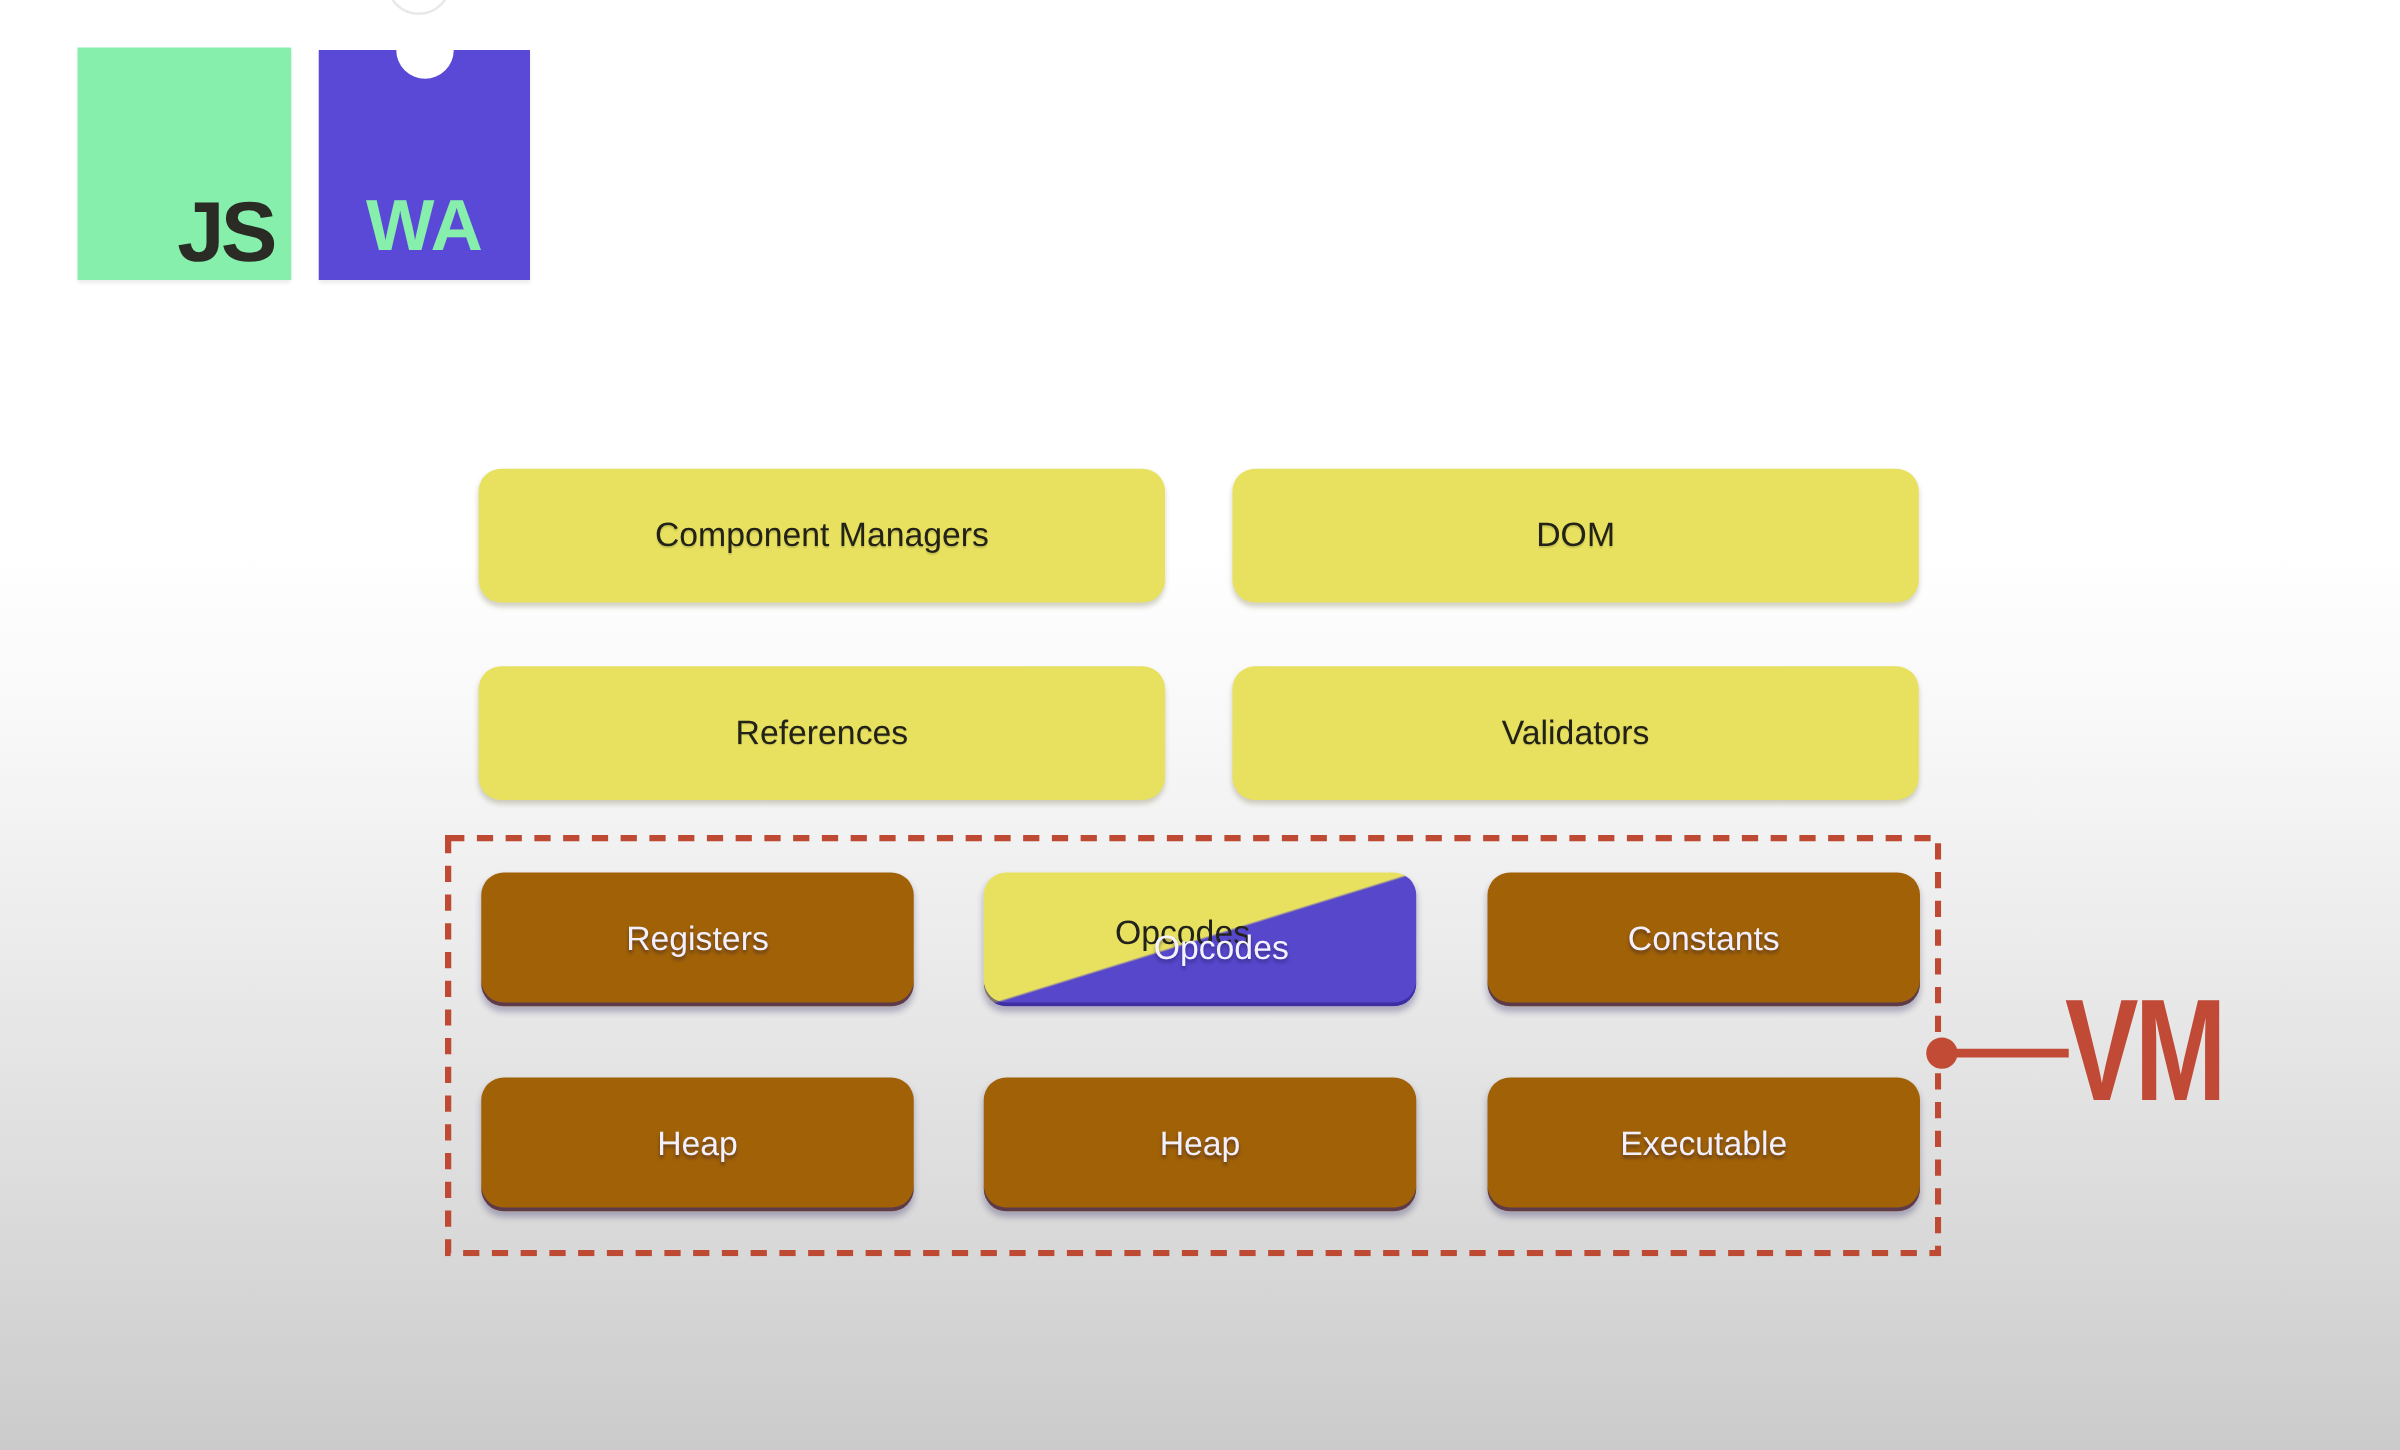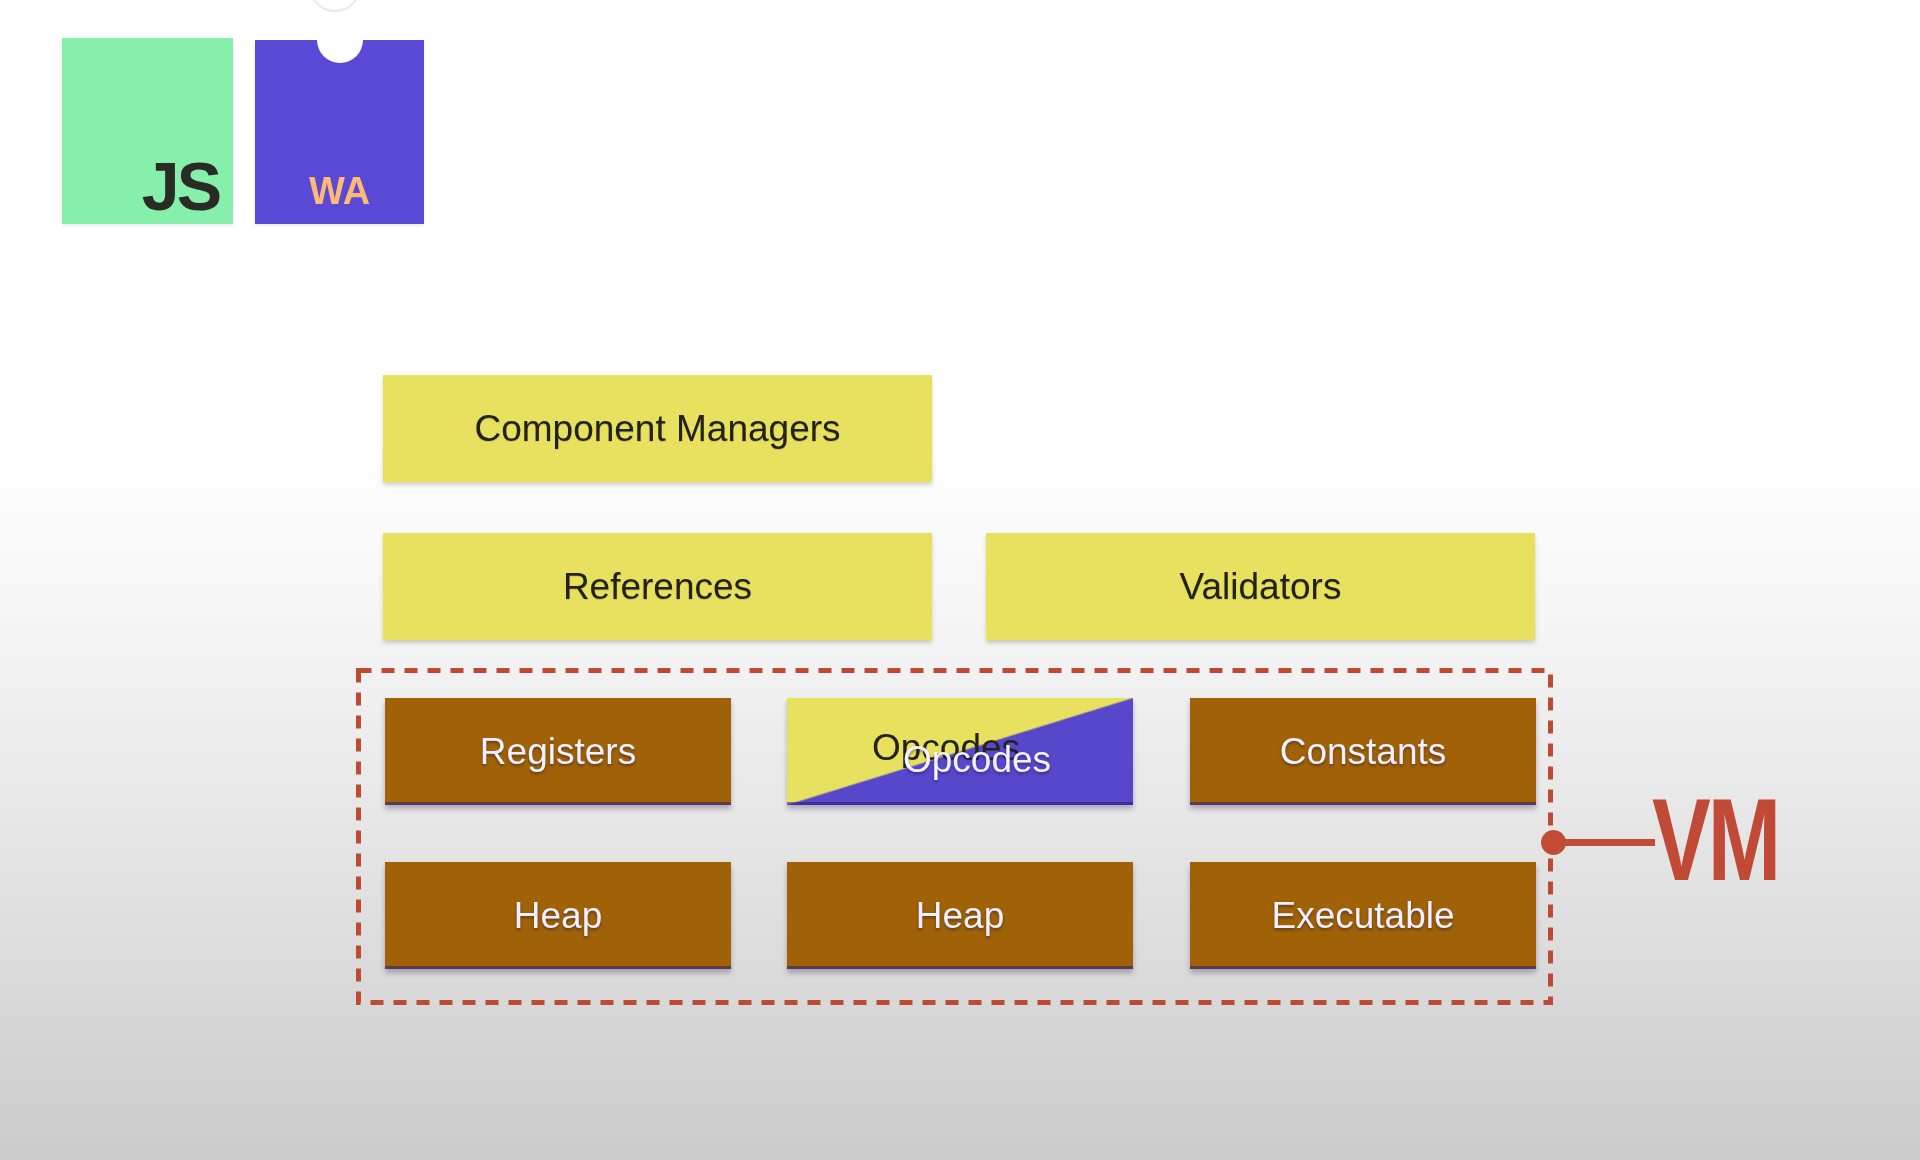--- a/index.html
+++ b/index.html
@@ -24,38 +24,38 @@
     font-size: 68px; font-weight: 700; color: #2b2b25;
     letter-spacing: -3px; padding: 0 14px 4px 0; line-height: 1;
   }
   .wa-logo {
     left: 255px; top: 40px; width: 169px; height: 184px;
     background: #5a49d6;
     align-items: flex-end; justify-content: center;
     box-shadow: 0 2px 3px rgba(0,0,0,0.08);
   }
   .wa-logo .glyph {
-    font-size: 38px; font-weight: 700; color: #fdba74;
+    font-size: 58px; font-weight: 700; color: #86efac;
     letter-spacing: 0px; padding: 0 0 14px 0; line-height: 1;
   }
   .wa-notch {
     position: absolute; left: 50%; top: 0; width: 46px; height: 46px;
     background: #ffffff; border-radius: 50%;
     transform: translate(-50%, -50%);
   }
   .ghost-notch {
     position: absolute; left: 309px; top: -40px; width: 48px; height: 48px;
     background: #ffffff; border: 2px solid #e9e9e9; border-radius: 50%;
   }
 
   
   .box {
     position: absolute; display: flex;
     align-items: center; justify-content: center;
-    font-size: 37px; line-height: 1;
+    font-size: 27px; line-height: 1; border-radius: 18px;
   }
   .ybox {
     width: 549px; height: 107px;
     background: #e8e15f; color: #222218;
     box-shadow: 0 3px 4px rgba(90,85,30,0.25);
     text-shadow: 0 1px 1px rgba(70,70,25,0.2);
   }
   .pbox {
     width: 346px; height: 107px;
     background: #a16207; color: #f2f0fd;
@@ -131,20 +131,23 @@
   </div>
 
   <div class="logo wa-logo">
     <span class="wa-notch"></span>
     <span class="glyph">WA</span>
   </div>
 
   <div class="box ybox pos-cm">
     <span>Component Managers</span>
   </div>
+  <div class="box ybox pos-dom">
+    <span>DOM</span>
+  </div>
   <div class="box ybox pos-ref">
     <span>References</span>
   </div>
   <div class="box ybox pos-val">
     <span>Validators</span>
   </div>
 
   <svg class="vm-frame" width="1197" height="337" viewBox="0 0 1197 337">
     <rect x="2.5" y="2.5" width="1192" height="332" fill="none" stroke-width="5" stroke-dasharray="13 10" stroke="#bf4a33"></rect>
   </svg>

